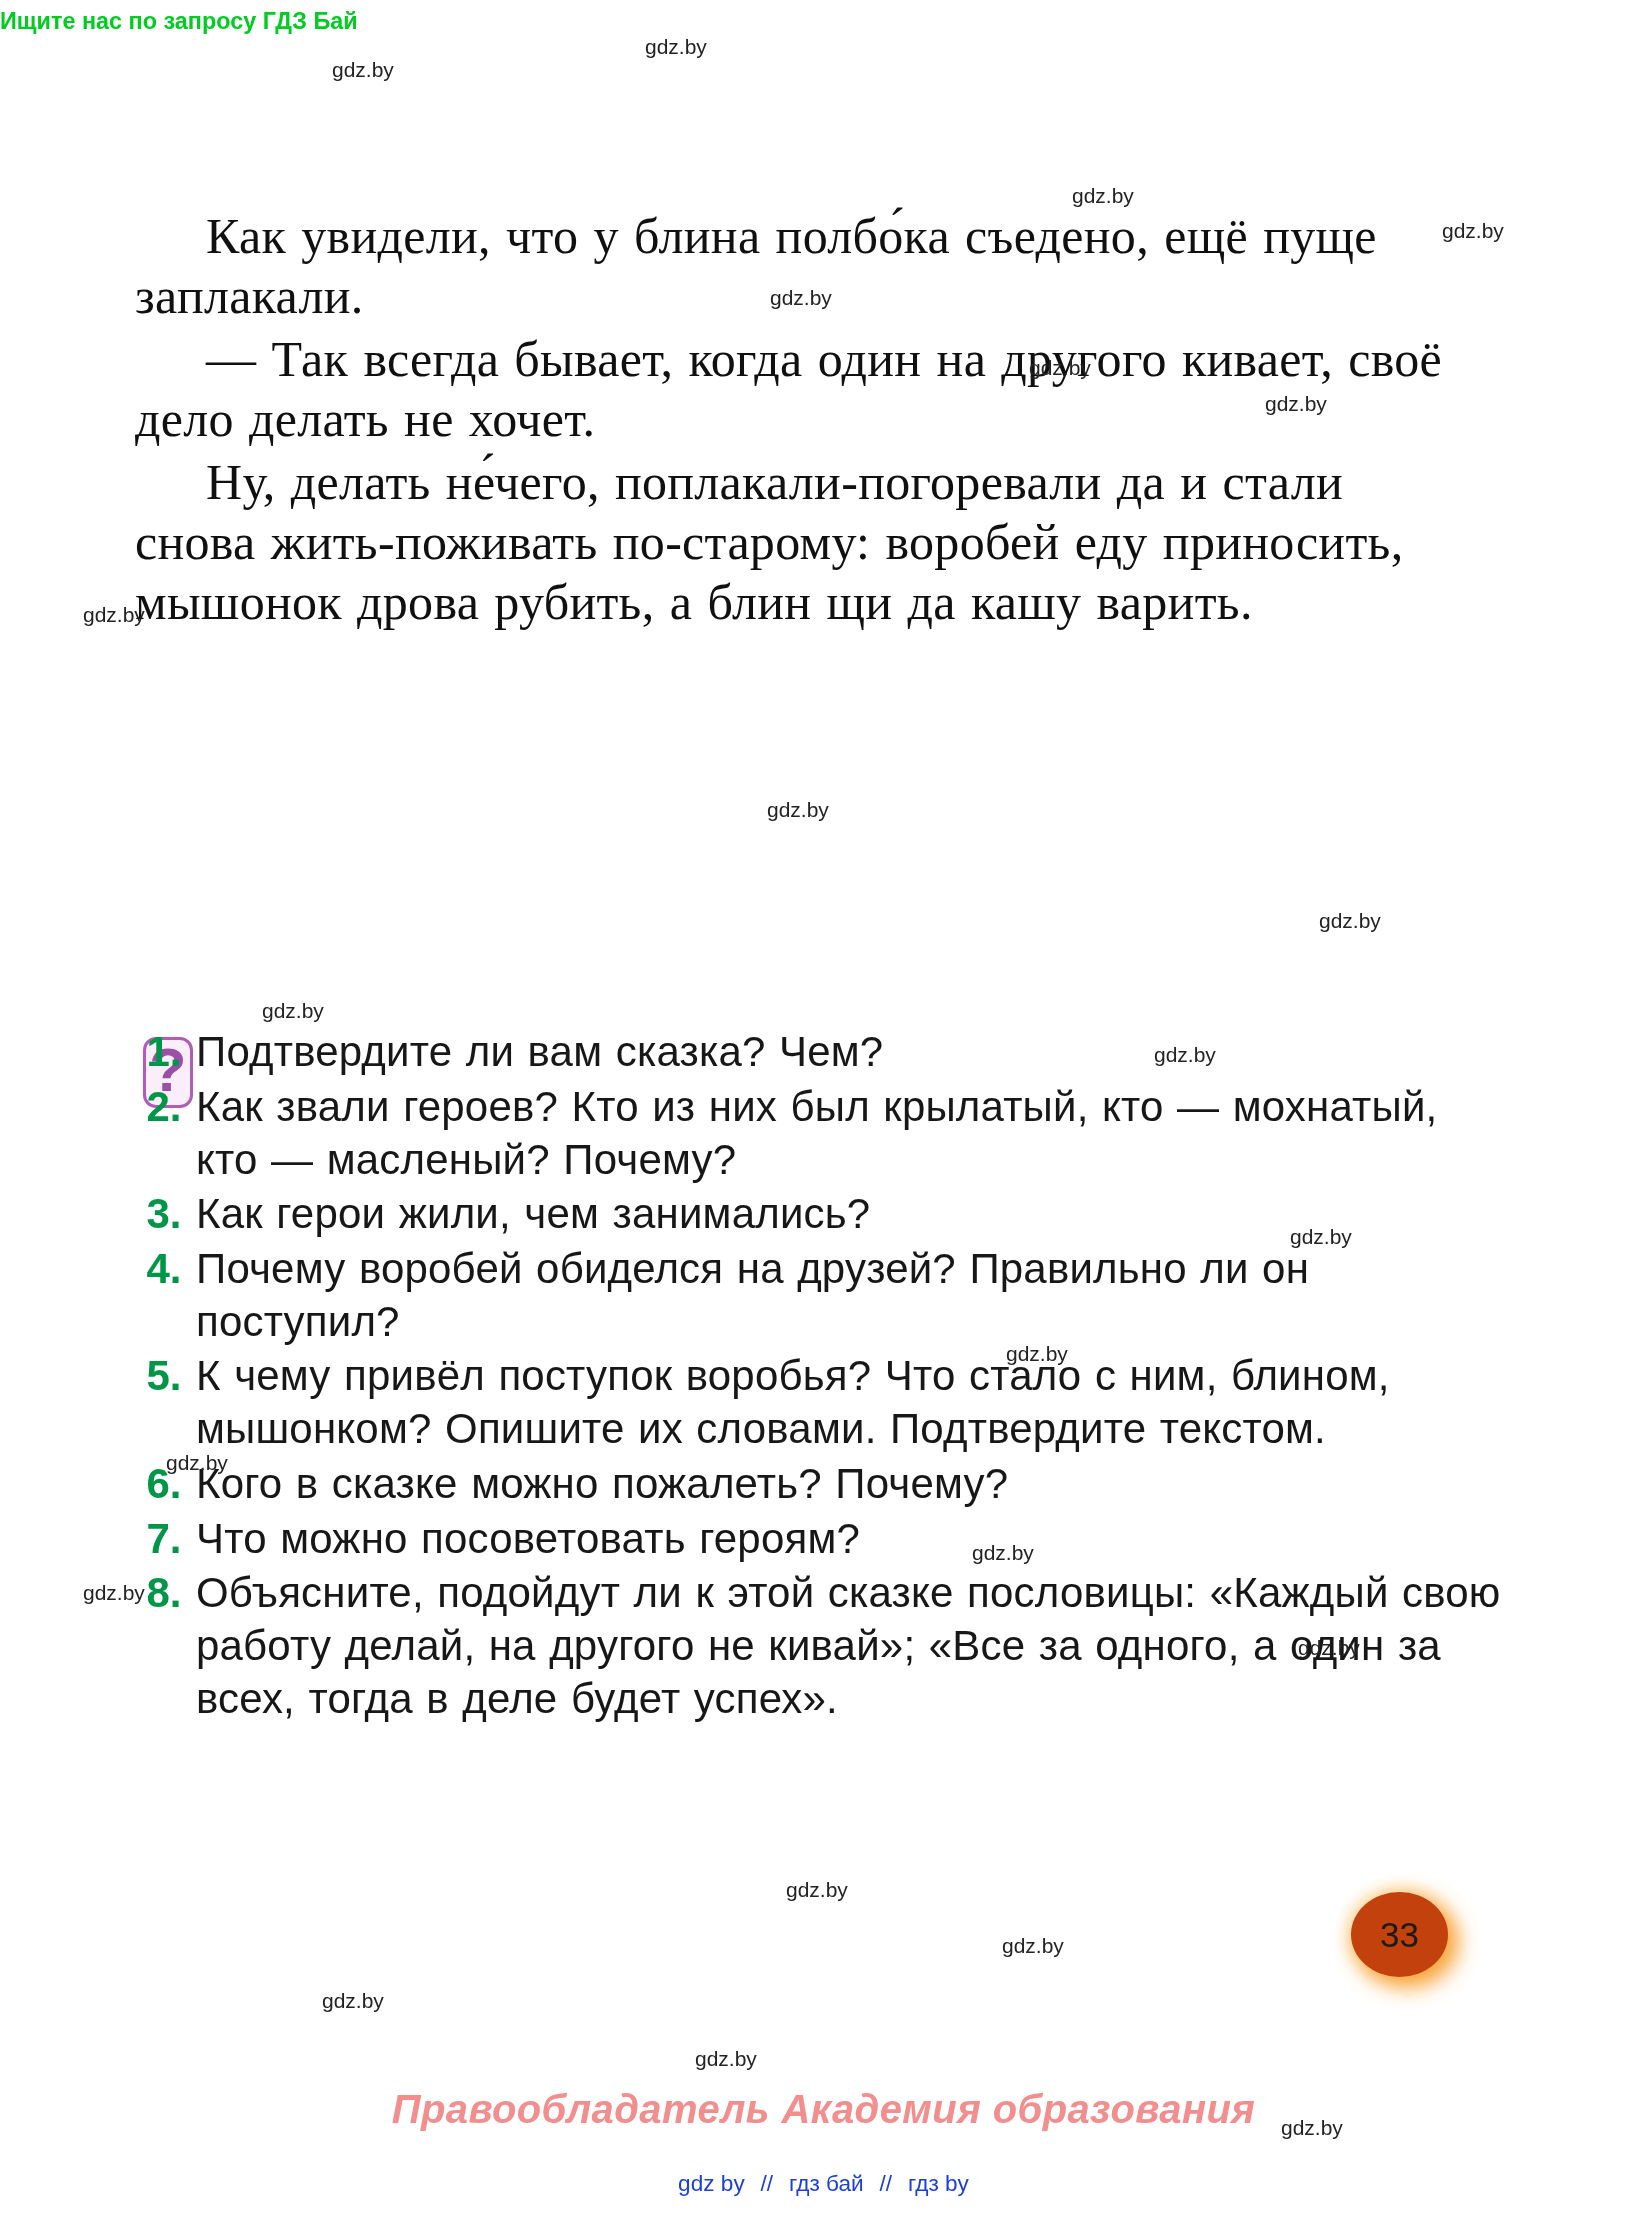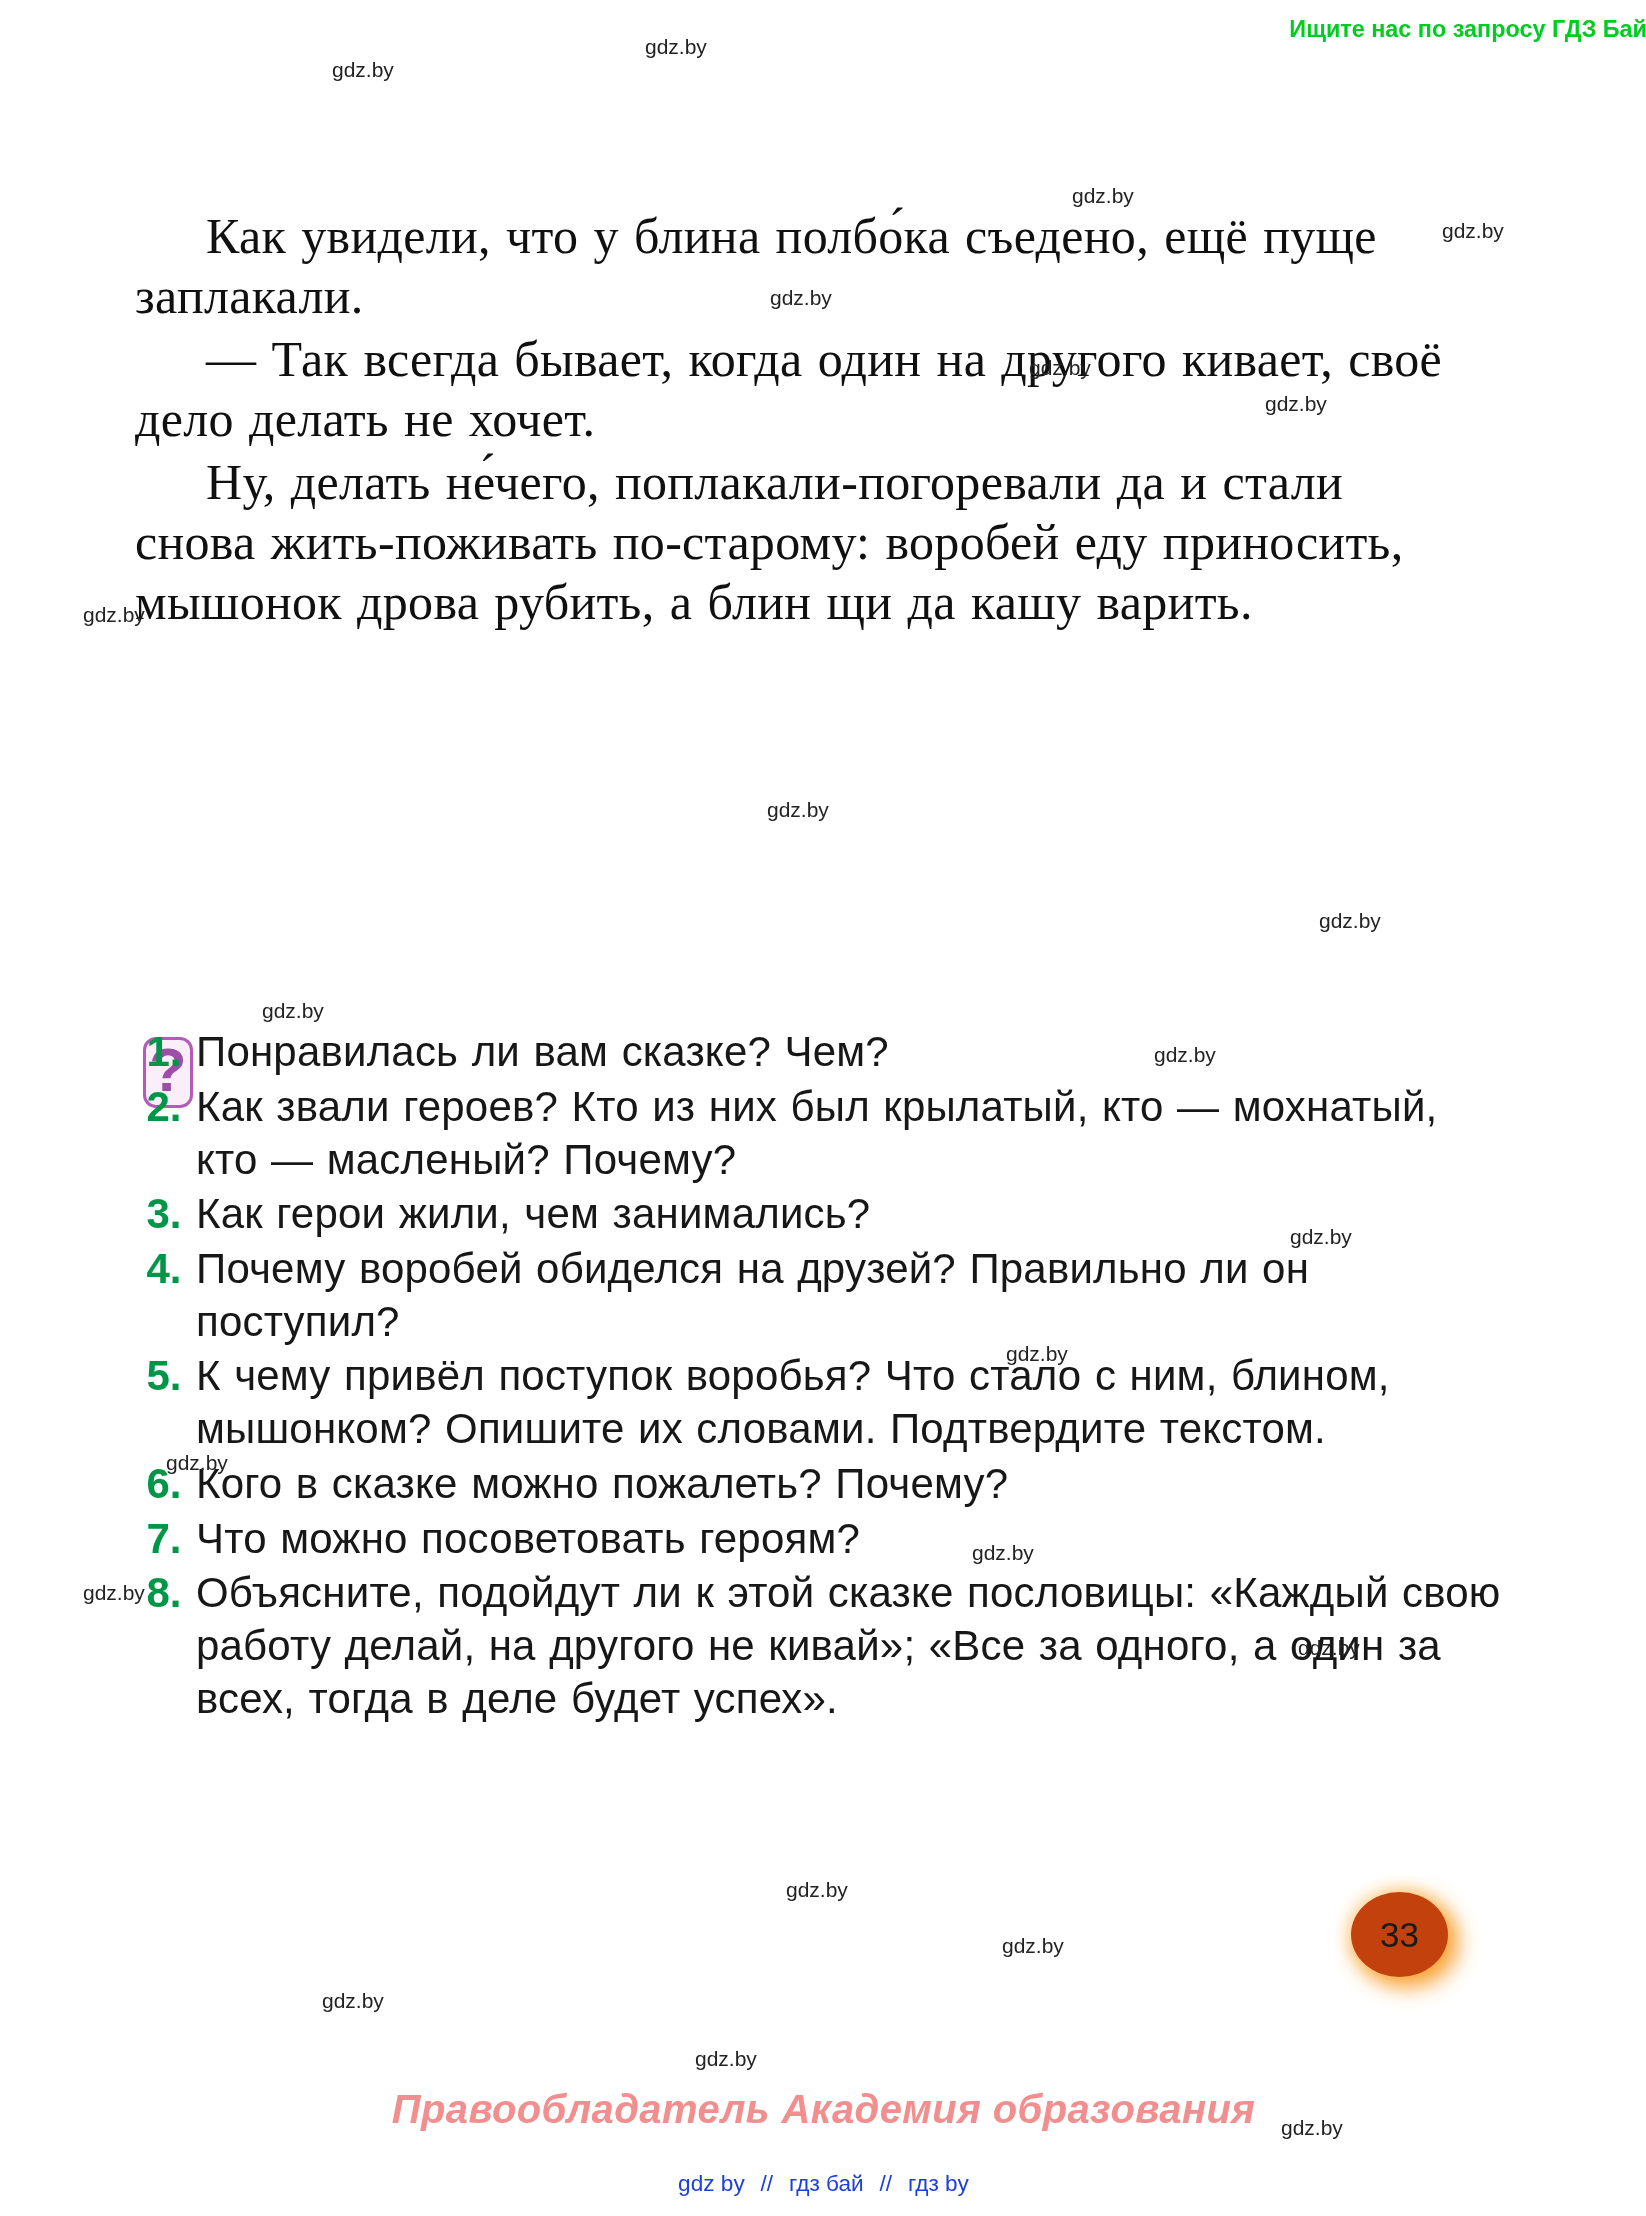--- a/index.html
+++ b/index.html
@@ -13,24 +13,24 @@
     width: 1647px;
     height: 2216px;
     background: #ffffff;
     overflow: hidden;
     font-family: "Liberation Serif", "DejaVu Serif", serif;
   }
 
   
   .promo-banner {
     position: absolute;
-    top: 16px;
+    top: 8px;
     left: 0;
     width: 1647px;
-    text-align: right;
+    text-align: left;
     font-family: "Liberation Sans", "DejaVu Sans", sans-serif;
     font-weight: bold;
     font-size: 23.4px;
     color: #00cc22;
     letter-spacing: 0px;
     white-space: nowrap;
   }
 
   
   .story {
@@ -180,21 +180,21 @@
   </div>
 
   <div class="questions">
 
     <div class="q-icon">
       <span class="qmark">?</span>
     </div>
 
     <div class="q-item">
       <div class="q-num">1.</div>
-      <div class="q-text">Понравилась ли вам сказке? Чем?</div>
+      <div class="q-text">Подтвердите ли вам сказка? Чем?</div>
     </div>
     <div class="q-item">
       <div class="q-num">2.</div>
       <div class="q-text">Как звали героев? Кто из них был крылатый, кто — мохнатый, кто — масленый? Почему?</div>
     </div>
     <div class="q-item">
       <div class="q-num">3.</div>
       <div class="q-text">Как герои жили, чем занимались?</div>
     </div>
     <div class="q-item">

